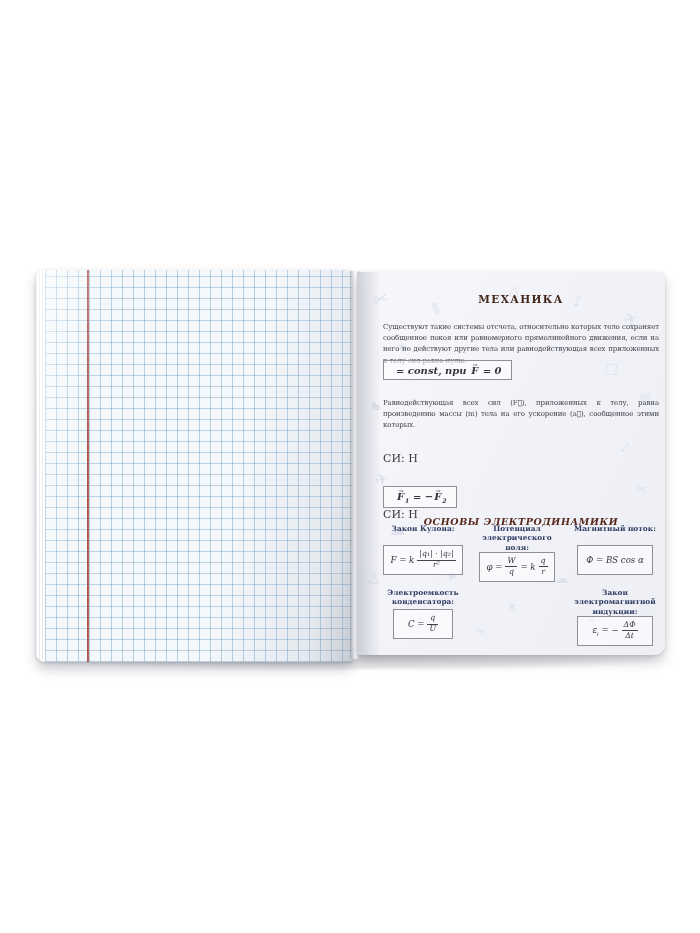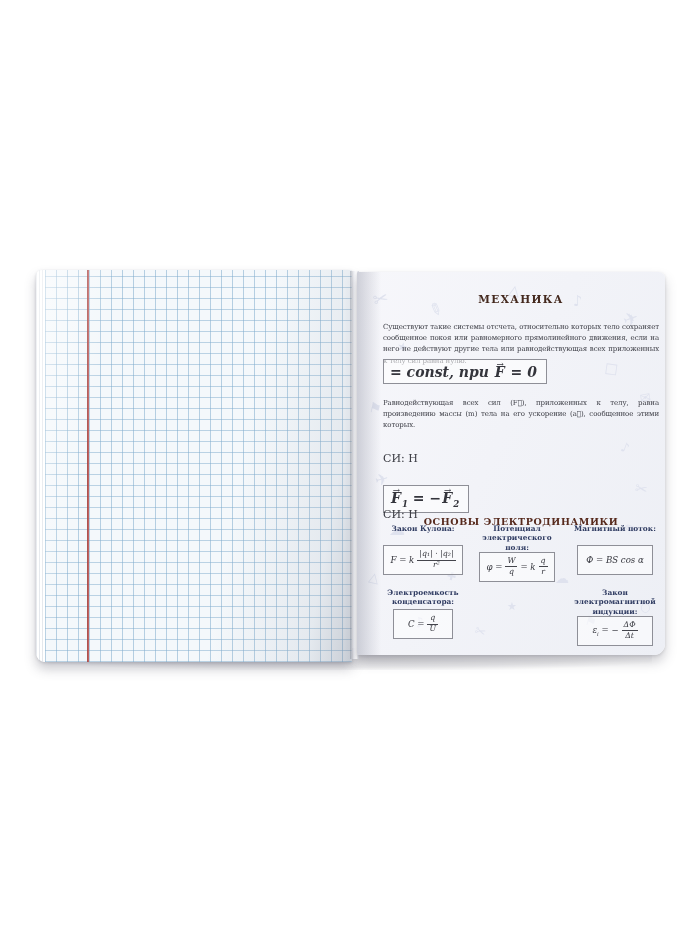--- a/index.html
+++ b/index.html
@@ -41,26 +41,26 @@
   .fold-shade-right { position:absolute; left:0; top:0; bottom:0; width:24px;
     border-radius:1px 0 0 2px;
     background:linear-gradient(90deg, rgba(110,115,135,.30), rgba(110,115,135,0)); }
   .doodle-layer { position:absolute; inset:0; overflow:hidden; border-radius:1px 6px 11px 2px; }
   .doodle { position:absolute; color:#dfe2ee; font-family:"DejaVu Sans","Liberation Sans",sans-serif; user-select:none; }
 
   .rp-content { position:absolute; left:26px; top:0; width:276px; height:100%; color:#3b3c44; }
   .abs { position:absolute; left:0; width:100%; }
 
   .h-mech { text-align:center; font-weight:bold; font-size:10.5px; letter-spacing:1.4px; color:#44291e; }
-  .h-electro { text-align:center; font-weight:bold; font-size:9.5px; letter-spacing:.6px; color:#56291c; }
+  .h-electro { text-align:center; font-weight:bold; font-size:9.5px; letter-spacing:.6px; color:#56291c;font-style:italic; }
 
   .law-text { font-size:7px; line-height:11.2px; text-align:justify; color:#3c3d45; letter-spacing:-.1px; }
 
   .f-box { display:inline-block; border:1px solid #8e8f97; background:rgba(255,255,255,.55);
-    padding:4px 9px 3px 6px; font-style:italic; font-weight:600; font-size:14px; color:#34353c; }
+    padding:4px 9px 3px 12px; font-style:italic; font-weight:600; font-size:10px; color:#34353c; }
   .si { font-size:11px; color:#3a3b42; }
 
   .vec { font-style:italic; display:inline-block; position:relative; padding:0 1px; }
   .vec::after { content:"\2192"; position:absolute; left:0; right:-1px; top:-0.62em;
     font-size:.62em; text-align:center; font-style:normal; font-weight:normal; }
 
   
   .e-row { position:absolute; left:-7px; width:290px; display:flex; justify-content:space-between; }
   .e-cell { display:flex; flex-direction:column; align-items:center; }
   .e-c1 { width:94px; } .e-c2 { width:88px; } .e-c3 { width:102px; }

